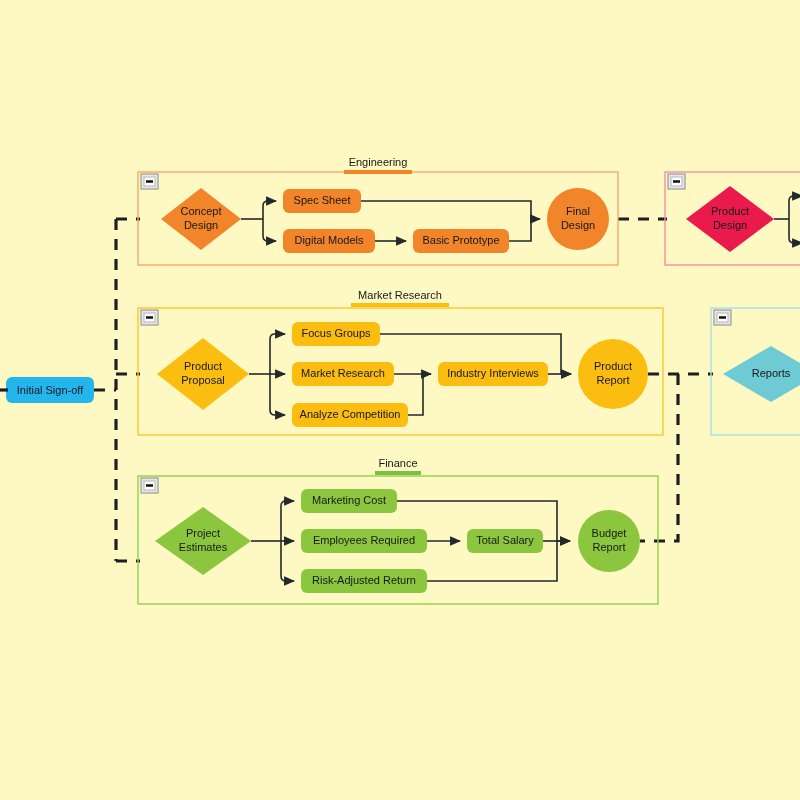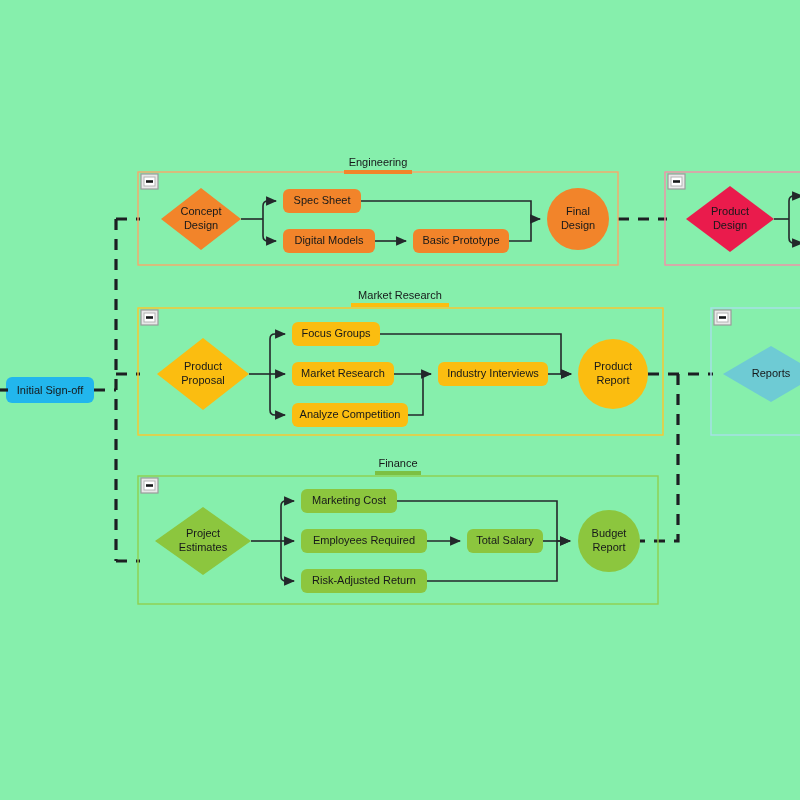--- a/index.html
+++ b/index.html
@@ -8,21 +8,21 @@
     background: #ffffff;
     width: 800px;
     height: 800px;
     overflow: hidden;
     font-family: "Liberation Sans", sans-serif;
   }
   #stage {
     position: relative;
     width: 800px;
     height: 800px;
-    background: #86efac;
+    background: #fef9c3;
   }
   svg.layer {
     position: absolute;
     top: 0;
     left: 0;
     width: 800px;
     height: 800px;
     overflow: visible;
   }
   .node-text {

